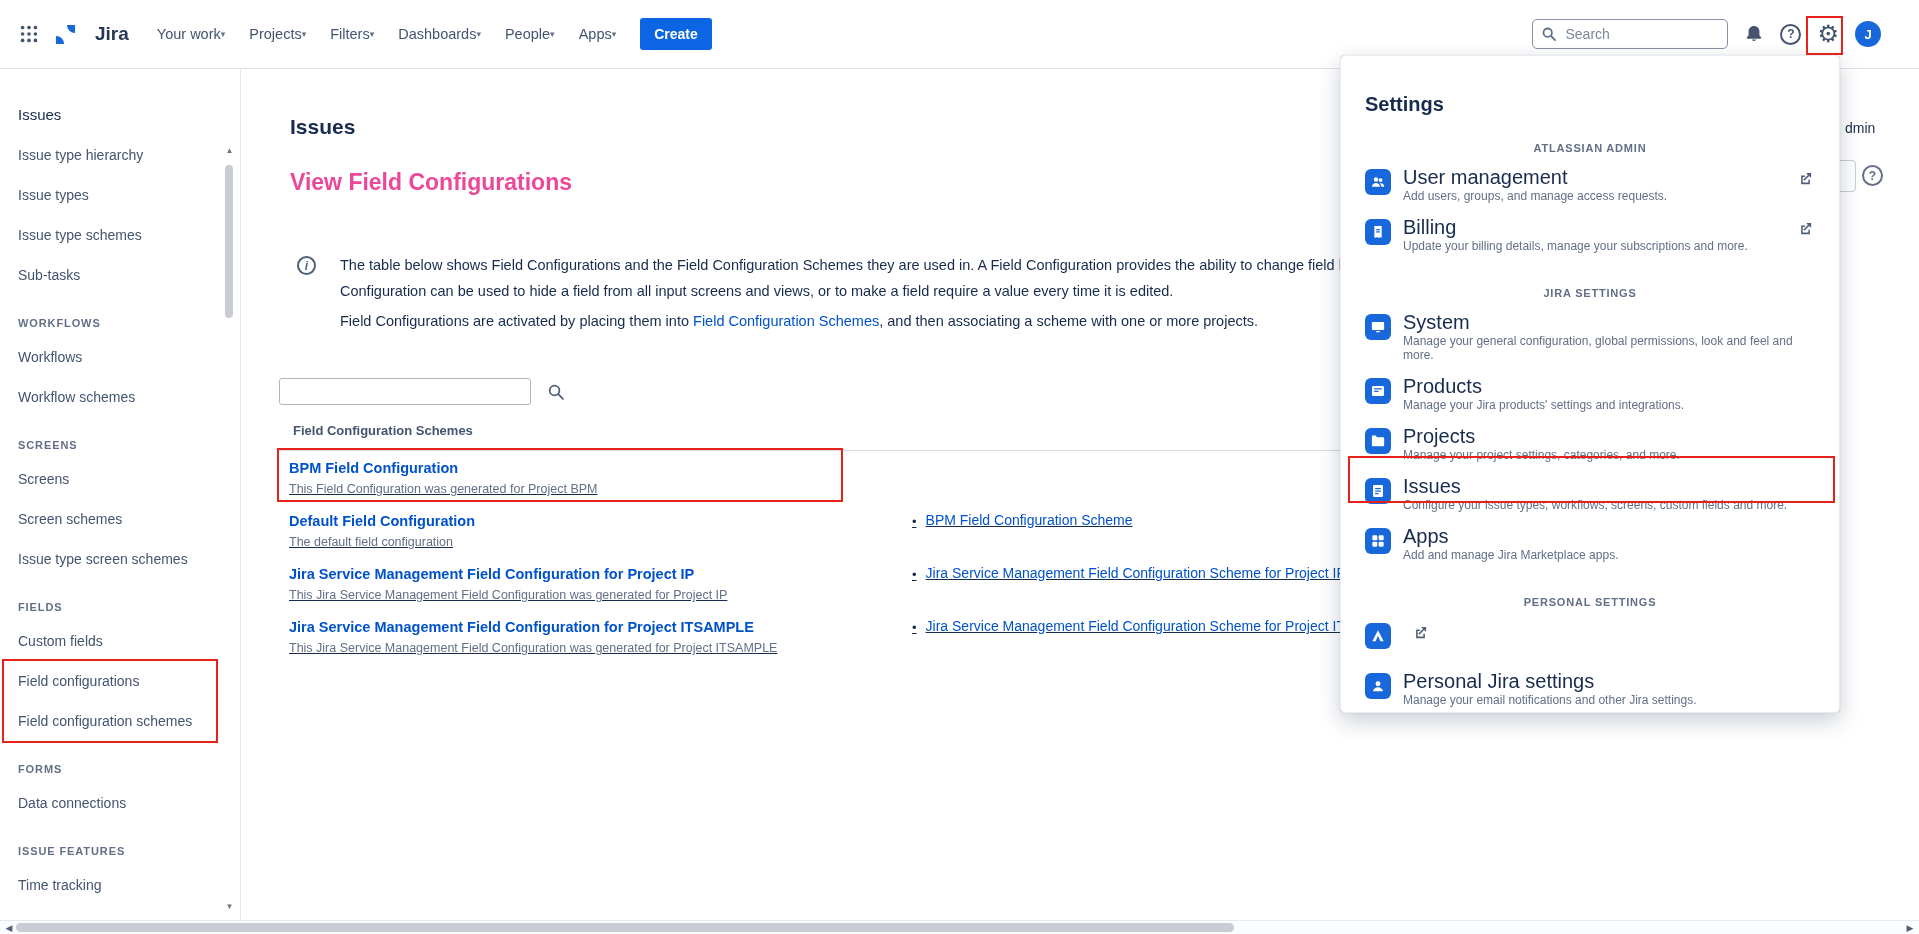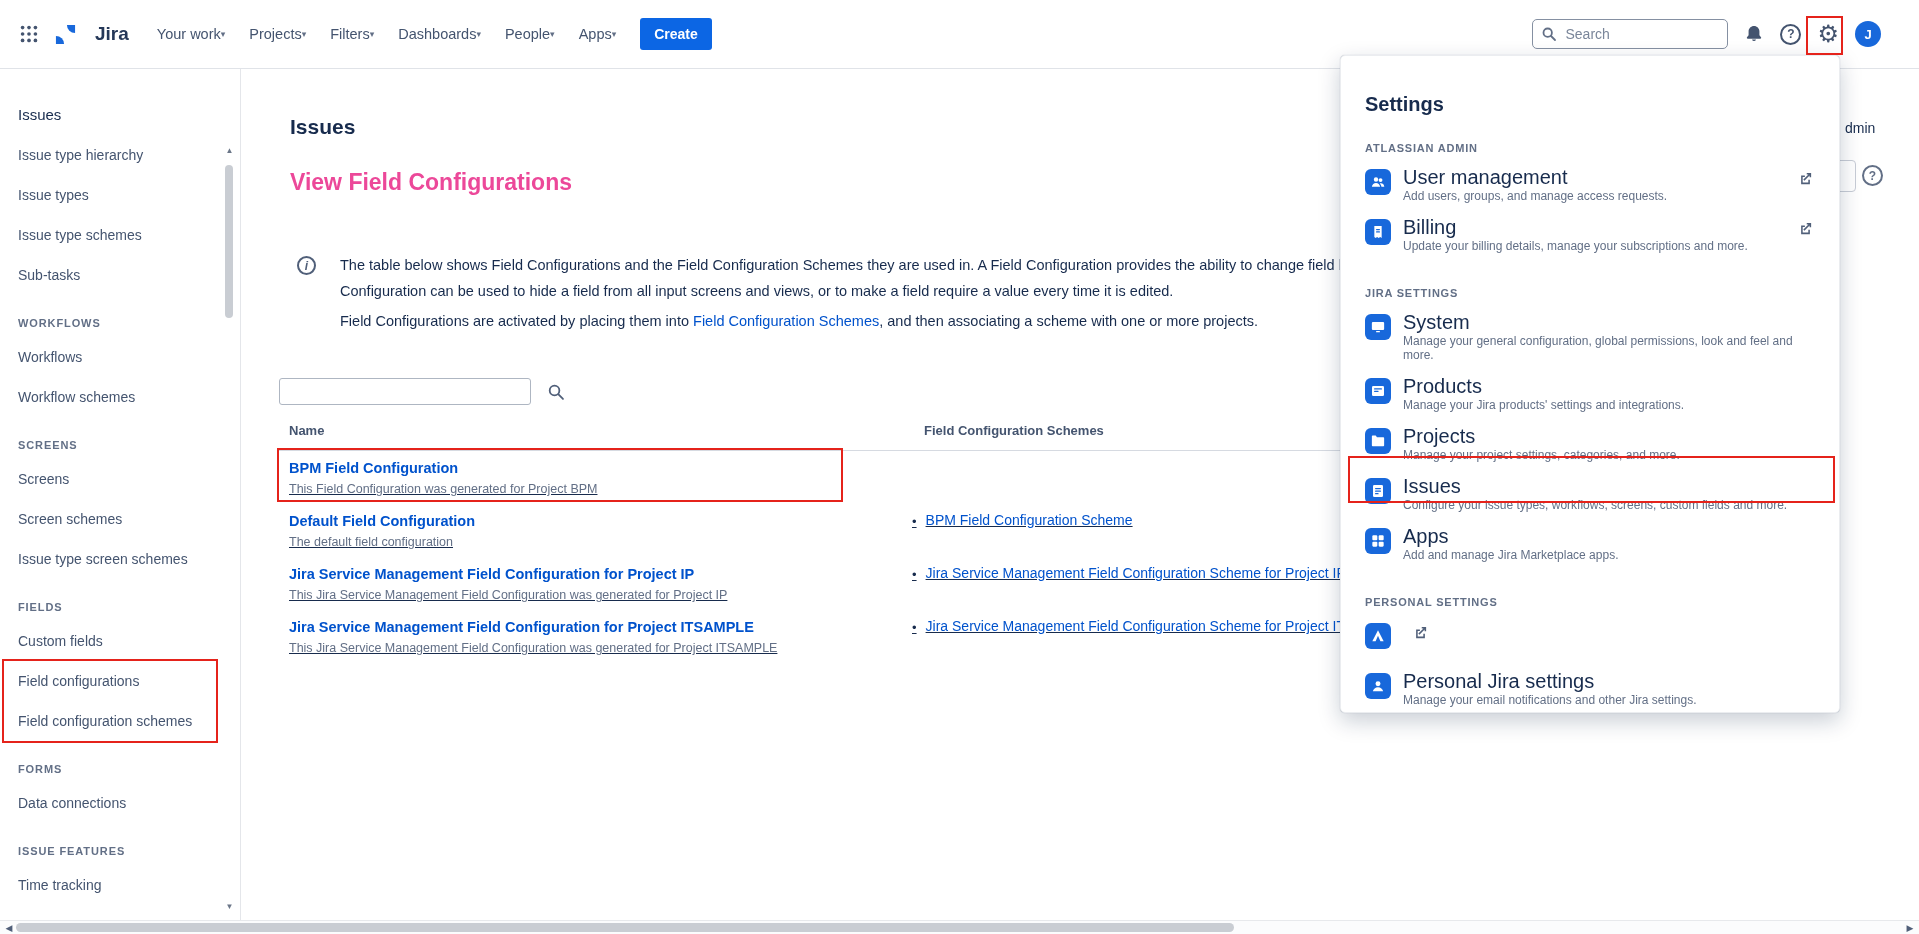--- a/index.html
+++ b/index.html
@@ -97,21 +97,21 @@
                border:2px solid #626f86; border-radius:50%; color:#626f86; font-size:12px;
                font-weight:700; display:flex; align-items:center; justify-content:center;
                z-index:10; cursor:pointer; }
 
   
   .settings-panel { position:absolute; left:1340px; top:55px; width:500px; height:658px; background:#fff;
                     border:1px solid #ebedf0; border-radius:5px; z-index:50; padding:36px 24px 0;
                     box-shadow:0 8px 22px rgba(9,30,66,.22), 0 0 1px rgba(9,30,66,.3); }
   .sp-title { font-size:20px; font-weight:600; color:#172b4d; line-height:24px; }
   .sp-heading { margin:26px 0 6px; height:13px; font-size:11px; font-weight:700; letter-spacing:.8px;
-                color:#626f86; }
+                color:#626f86;text-align:center; }
   .sp-item { display:flex; align-items:flex-start; padding:8px 0; min-height:50px; cursor:pointer; }
   .sp-icon { width:26px; height:26px; border-radius:6px; background:var(--brand_blue,#1868db);
              display:flex; align-items:center; justify-content:center; flex:none; margin-right:12px; }
   .sp-text { flex:1; min-width:0; }
   .sp-label { font-size:20px; color:#172b4d; line-height:17px; }
   .sp-desc { margin-top:3px; font-size:12px; color:#626f86; line-height:14px; }
   .sp-ext { flex:none; margin:2px 2px 0 10px; }
 
   
   .hscroll { position:absolute; left:0; right:0; bottom:0; height:14px; background:#fbfcfd;
@@ -261,21 +261,20 @@
       <span class="icon-plain">
         <svg width="18" height="18" viewBox="0 0 16 16" fill="none" stroke="#505f79" stroke-width="1.6">
             <circle cx="6.7" cy="6.7" r="4.3"></circle>
             <path d="M10.2 10.2l4 4" stroke-linecap="round"></path>
           </svg>
       </span>
     </div>
 
     <div class="table">
       <div class="thead">
-        <span class="th th-name">Name</span>
         <span class="th th-schemes">Field Configuration Schemes</span>
       </div>
 
       <div class="trow">
         <div class="cell-name">
           <a class="row-link">BPM Field Configuration</a>
           <div class="row-desc">This Field Configuration was generated for Project BPM</div>
         </div>
         <div class="cell-scheme"></div>
       </div>

